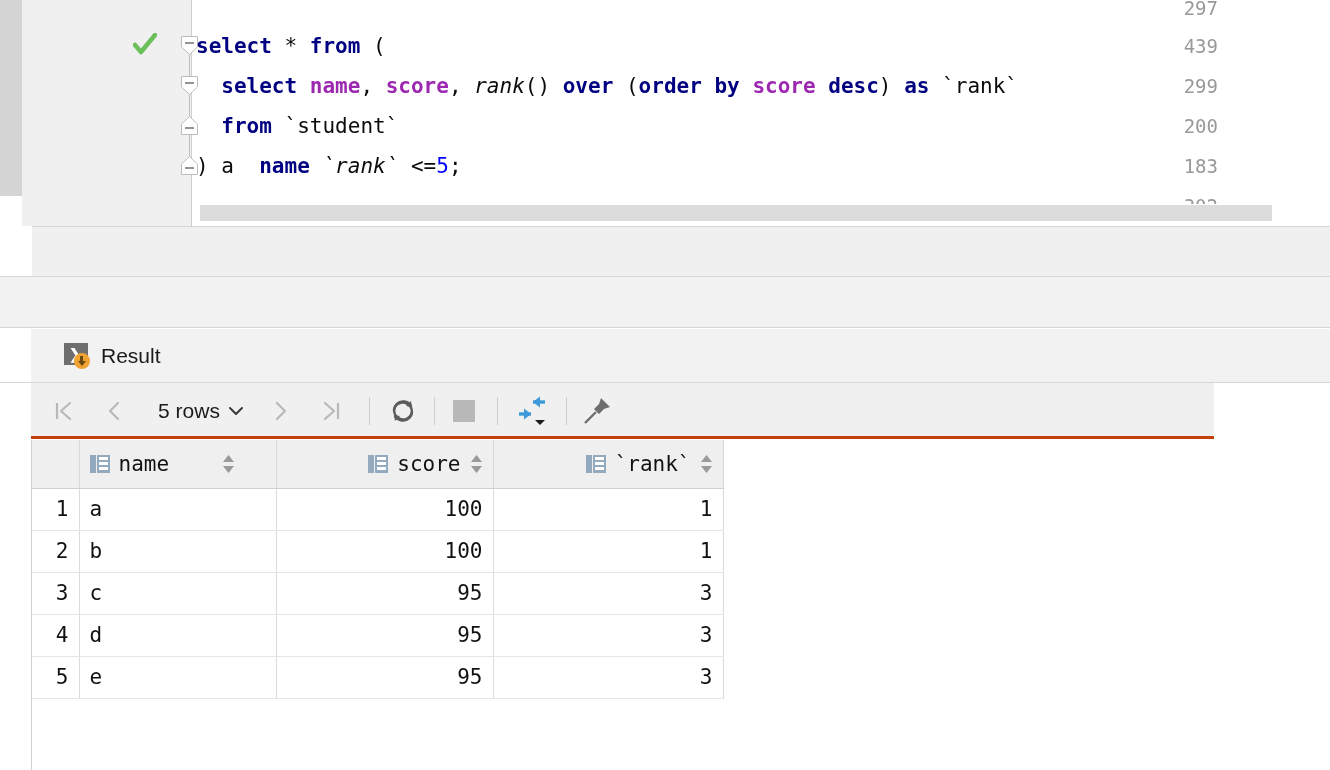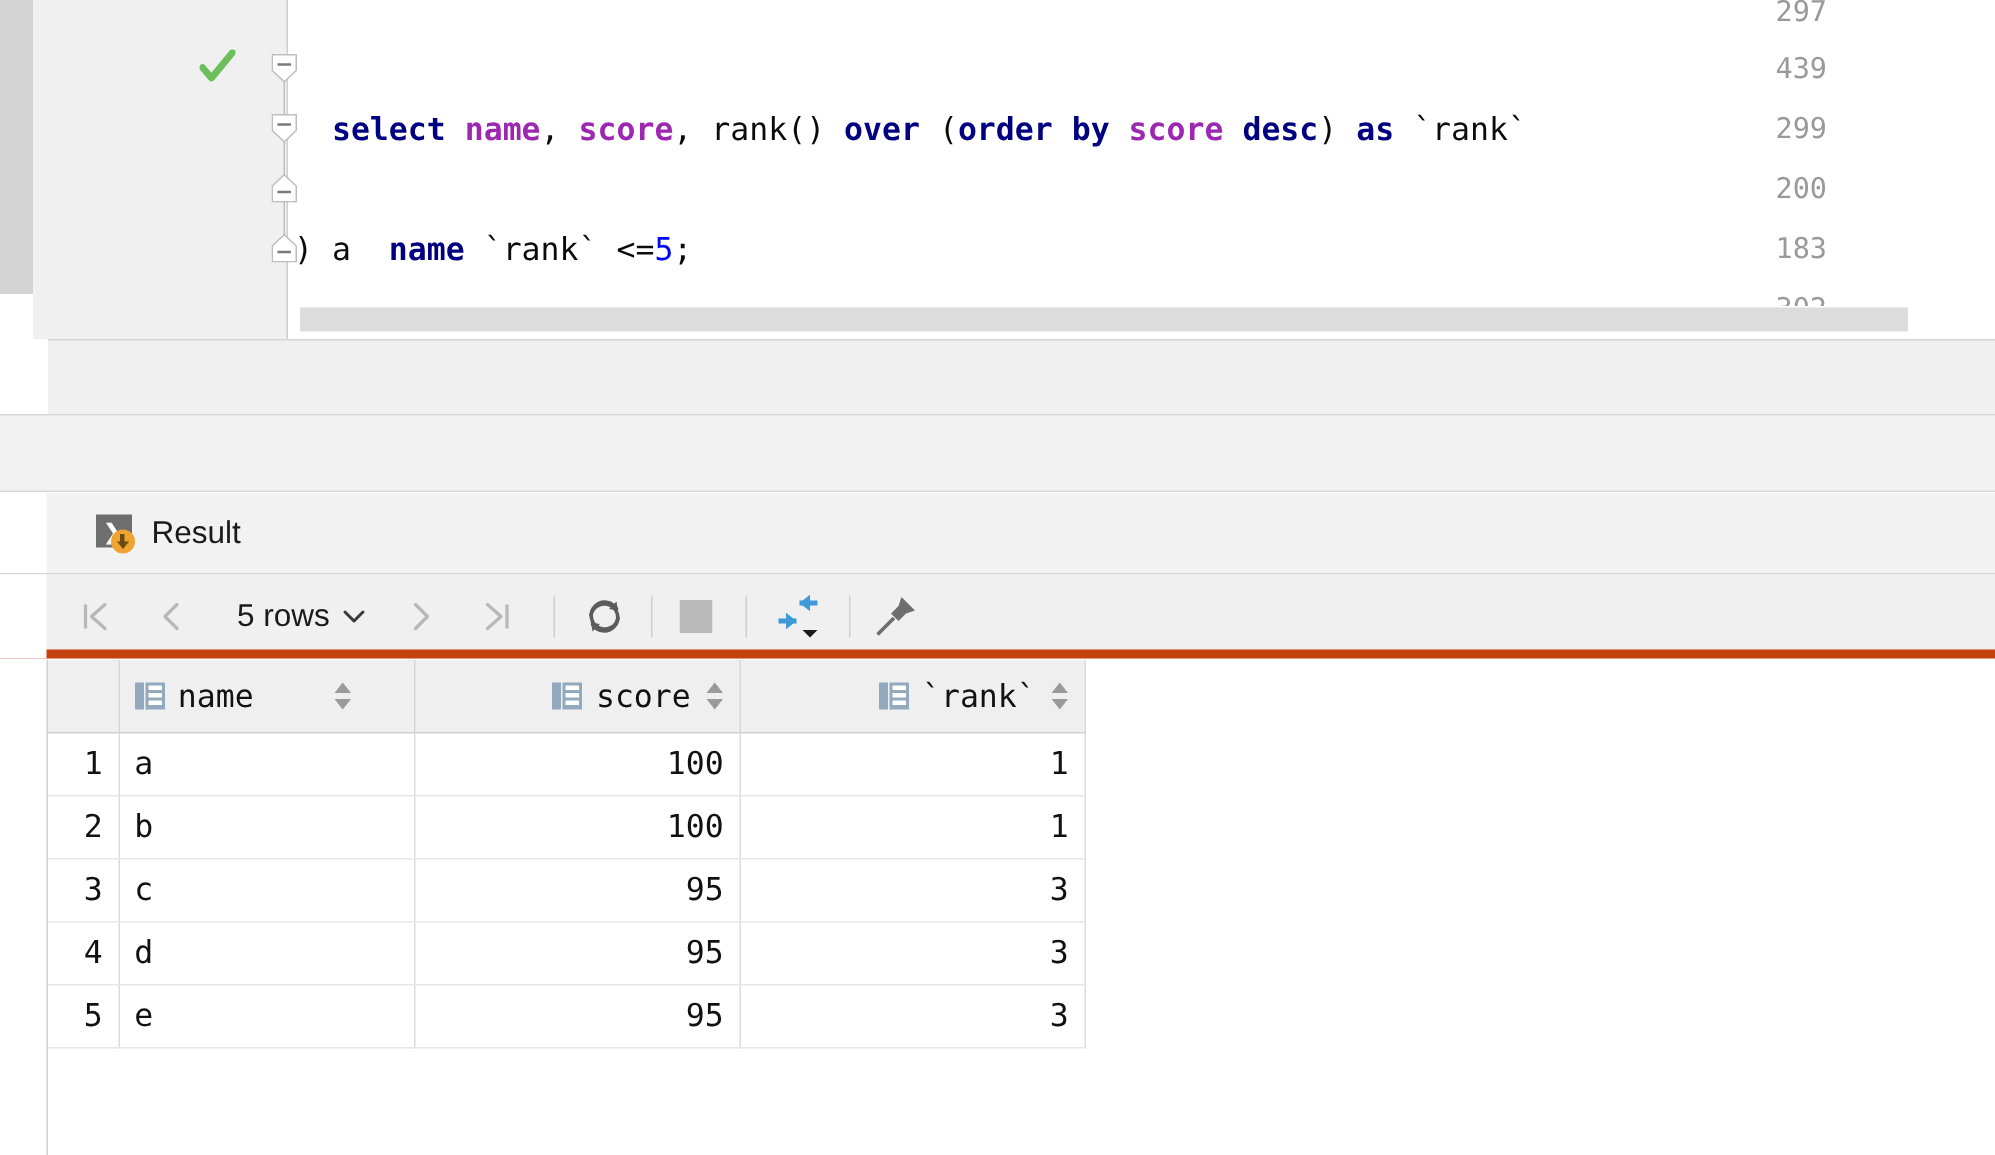--- a/index.html
+++ b/index.html
@@ -54,21 +54,21 @@
     position: absolute; left: 196px; top: 0; right: 0; height: 200px;
     font-family: "DejaVu Sans Mono", monospace;
     font-size: 21px;
     line-height: 40px;
     white-space: pre;
     color: #080808;
   }
   .code .ln { position: absolute; left: 0; white-space: pre; }
   .kw  { color: #000080; font-weight: bold; }
   .col { color: #9c27b0; font-weight: bold; }
-  .fn  { color: #0b0b0b; }
+  .fn  { color: #0b0b0b; font-style: italic; }
   .num { color: #0000ff; }
   .pl  { color: #0b0b0b; }
 
   .hscroll-track {
     position: absolute; left: 192px; top: 204px; right: 0; height: 18px;
     background: #ffffff;
   }
   .hscroll-thumb {
     position: absolute; left: 200px; top: 205px; width: 1072px; height: 16px;
     background: #dcdcdc;
@@ -145,23 +145,23 @@
 
   .icon-grid {
     width: 26px; height: 21px; background: #93a9bd;
     display: grid; grid-template-columns: repeat(3, 1fr); grid-template-rows: repeat(3, 1fr);
     gap: 2px; padding: 2px;
   }
   .icon-grid i { background: #ffffff; display: block; }
 
   
   .toolbar {
-    position: absolute; left: 0; top: 383px; width: 1330px; height: 56px;
+    position: absolute; left: 0; top: 383px; width: 1214px; height: 56px;
     background: #f0f0f0;
-    border-bottom: 6px solid #c2410c;
+    border-bottom: 3px solid #c2410c;
   }
   .toolbar-leftpad {
     position: absolute; left: 0; top: 0; width: 31px; height: 56px;
     background: #ffffff;
   }
   .tb { position: absolute; top: 0; height: 56px; display: flex; align-items: center; justify-content: center; }
   .tb-sep {
     position: absolute; top: 14px; width: 1px; height: 28px; background: #cfcfcf;
   }
   .rows-label { font-size: 21px; color: #1a1a1a; }
@@ -253,21 +253,23 @@
       </svg>
     </div>
     <div class="fold" style="top:156px">
       <svg viewBox="0 0 17 19" width="17" height="19">
         <path d="M8.5 0.5 L16.5 8 V18.5 H0.5 V8 Z" fill="#ffffff" stroke="#bdbdbd"></path>
         <line x1="4" y1="12" x2="13" y2="12" stroke="#7a7a7a" stroke-width="1.6"></line>
       </svg>
     </div>
 
     <div class="code">
+      <div class="ln" style="top:26px"><span class="kw">select</span><span class="pl"> * </span><span class="kw">from</span><span class="pl"> (</span></div>
       <div class="ln" style="top:66px"><span class="pl">  </span><span class="kw">select</span><span class="pl"> </span><span class="col">name</span><span class="pl">, </span><span class="col">score</span><span class="pl">, </span><span class="fn">rank</span><span class="pl">() </span><span class="kw">over</span><span class="pl"> (</span><span class="kw">order by</span><span class="pl"> </span><span class="col">score</span><span class="pl"> </span><span class="kw">desc</span><span class="pl">) </span><span class="kw">as</span><span class="pl"> `rank`</span></div>
+      <div class="ln" style="top:106px"><span class="pl">  </span><span class="kw">from</span><span class="pl"> `student`</span></div>
       <div class="ln" style="top:146px"><span class="pl">) a  </span><span class="kw">name</span><span class="pl"> </span><span class="fn">`rank`</span><span class="pl"> &lt;=</span><span class="num">5</span><span class="pl">;</span></div>
     </div>
 
     <div class="hscroll-track">
       <div class="hscroll-thumb" style="left:8px;top:1px"></div>
     </div>
   </div>
 
   <div class="mid-panel"></div>
   <div class="mid-panel-left"></div>

